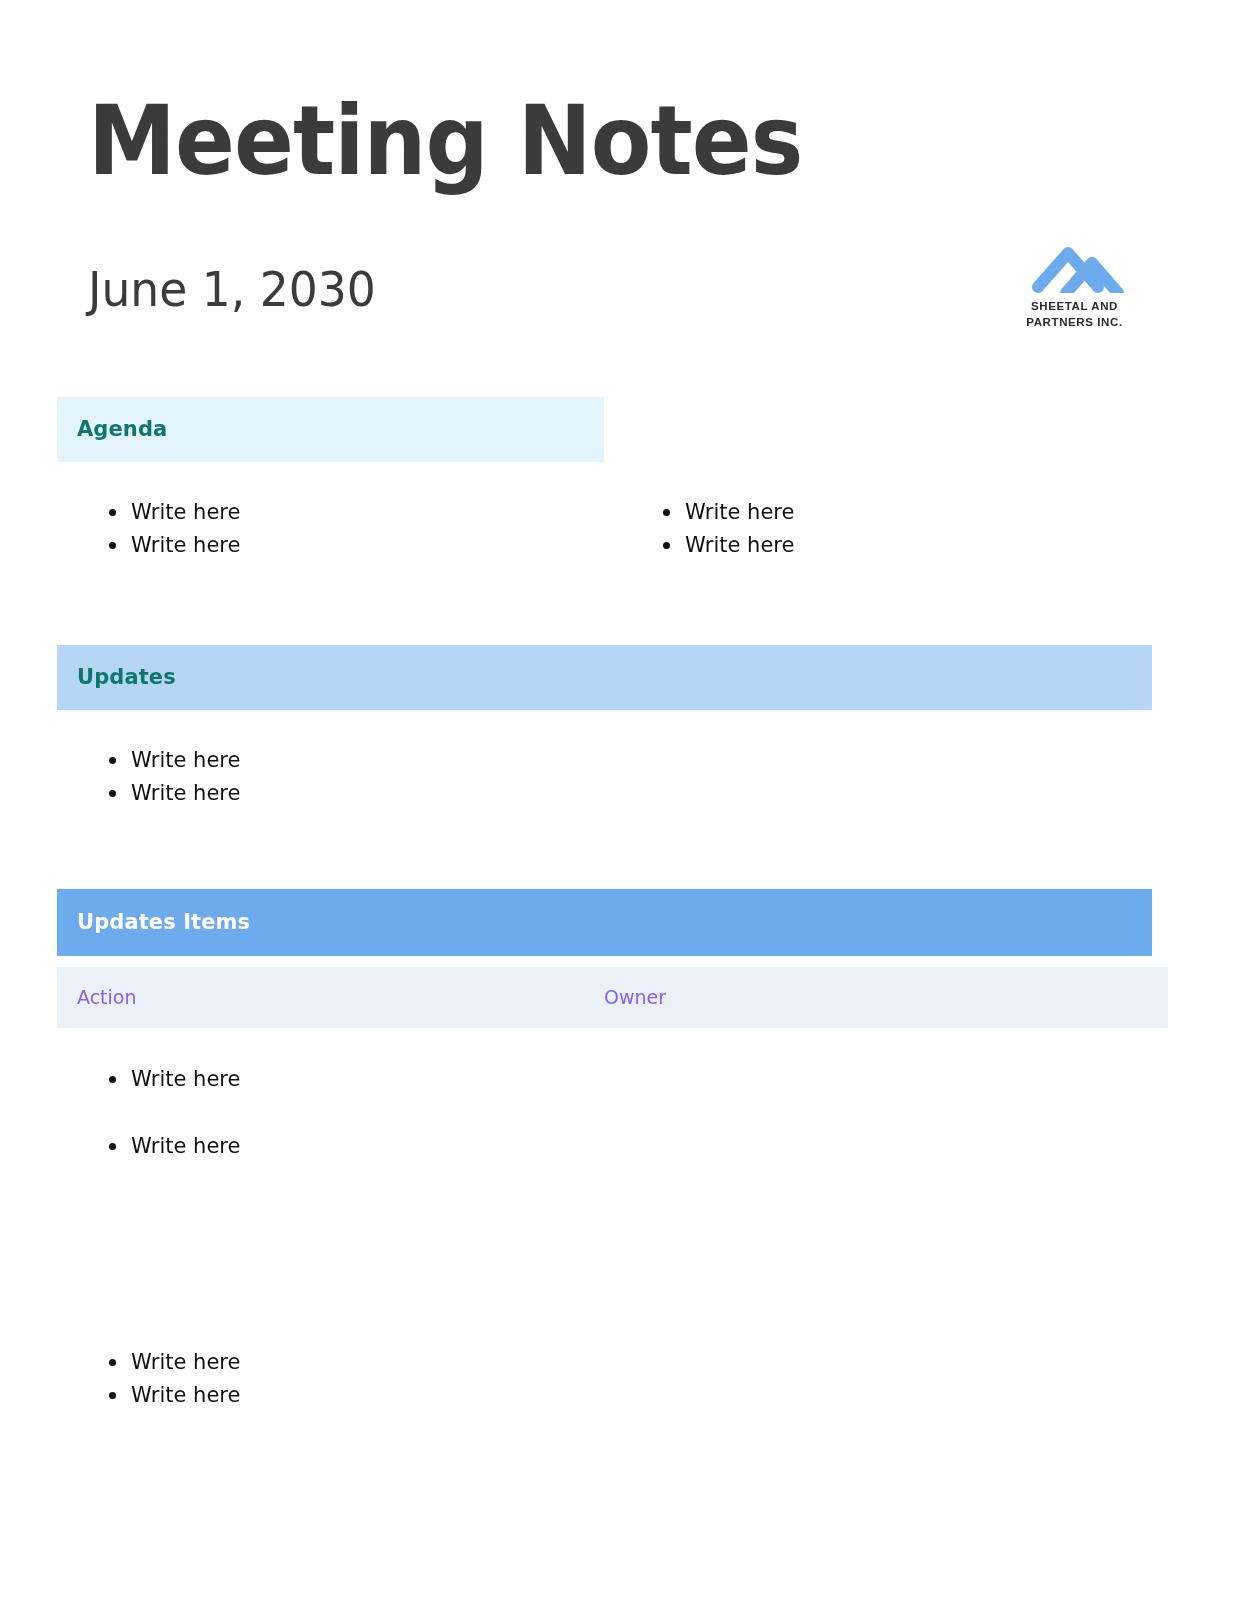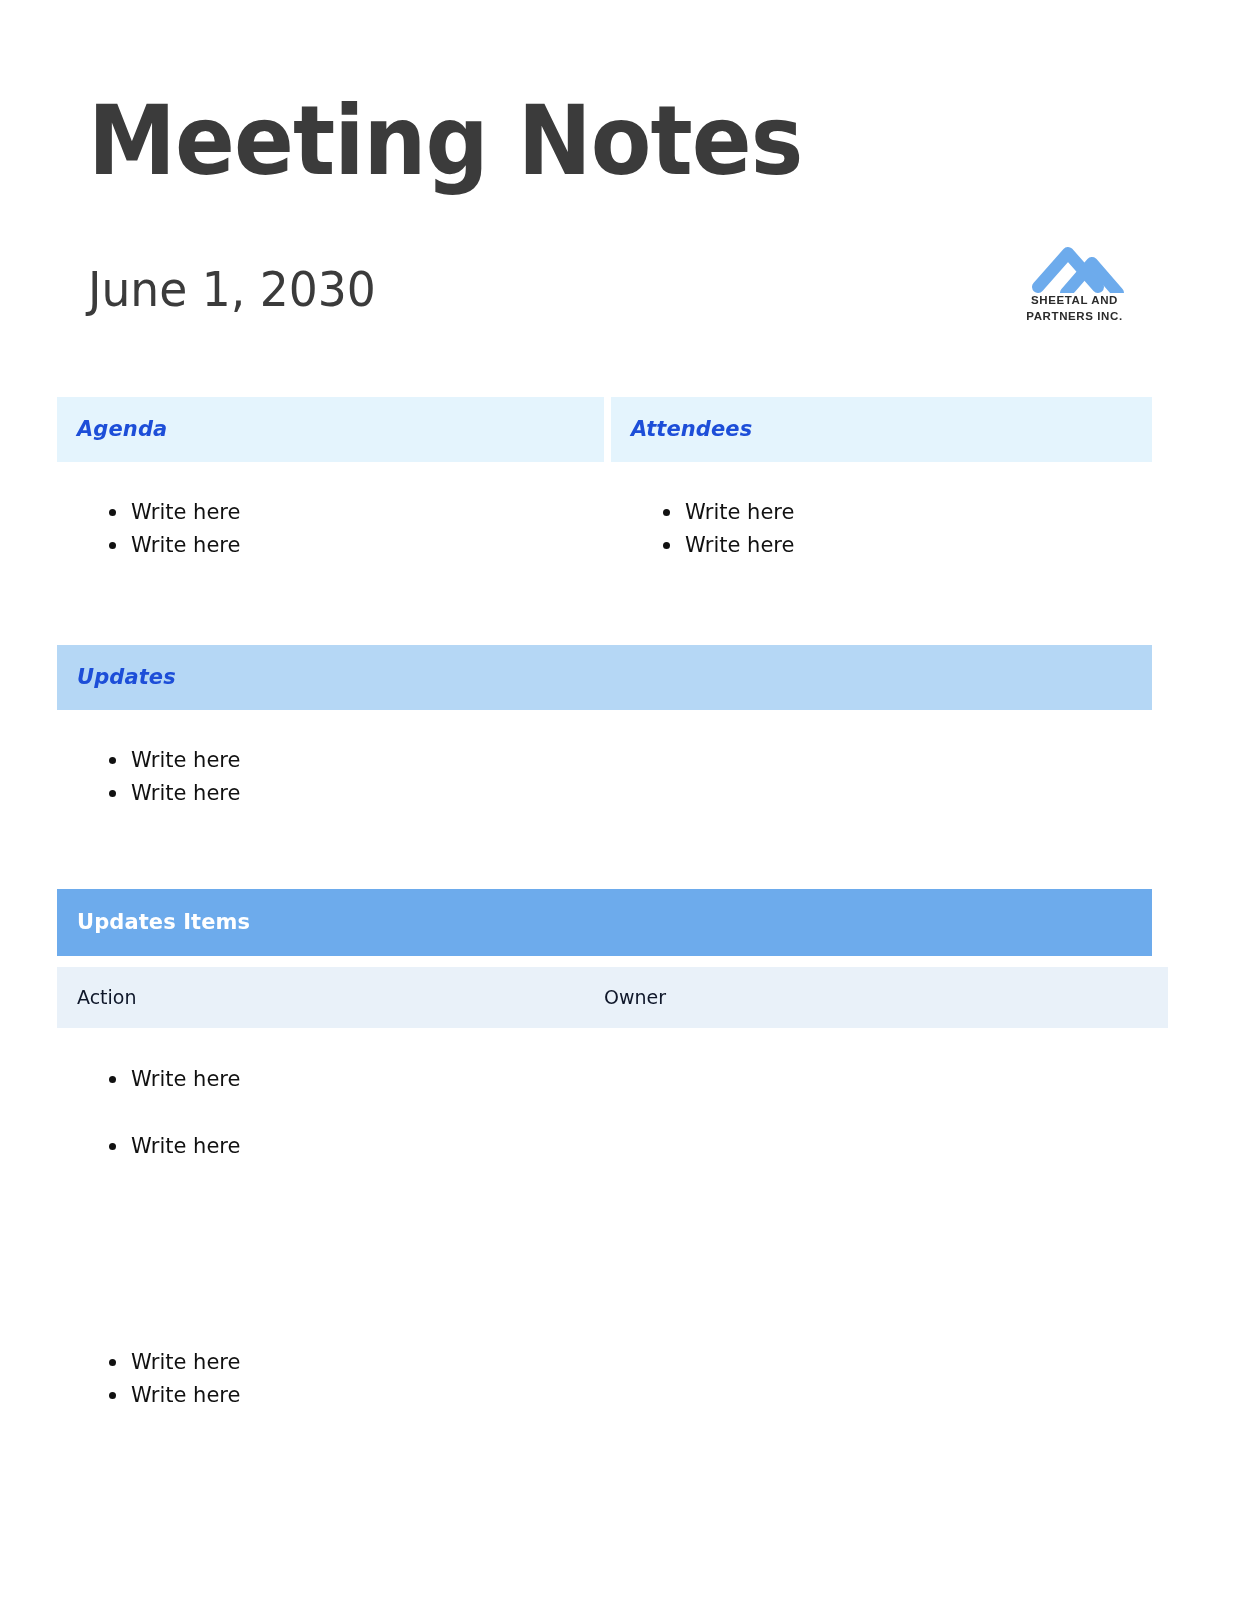--- a/index.html
+++ b/index.html
@@ -71,20 +71,21 @@
     width: 125px;
     height: 110px;
     text-align: center;
   }
   .logo-mark {
     width: 125px;
     height: 62px;
     display: block;
   }
   .logo-text {
+    margin-top: 6px;
     font-family: "Liberation Sans", sans-serif;
     font-size: 11.5px;
     font-weight: 700;
     letter-spacing: 0.6px;
     color: #2b2b2b;
     line-height: 1.35;
     text-align: center;
   }
   .logo-text span { display: block; }
 
@@ -102,28 +103,28 @@
     letter-spacing: 0.1px;
     line-height: 1;
   }
 
   .bar-pale      { background: #e4f4fd; }
   .bar-light     { background: #b5d7f5; }
   .bar-blue      { background: #6dabec; }
   .bar-dark      { background: #3a3a3a; }
   .bar-subhead   { background: #e9f1f9; }
 
-  .label-dark  { color: #1d4ed8; font-style: italic; }
+  .label-dark  { color: #0f766e; }
   .label-white { color: #ffffff; }
 
   .subhead-label {
     font-family: "DejaVu Sans", sans-serif;
     font-size: 19px;
     font-weight: 400;
-    color: #0f172a;
+    color: #8b5cf6;
     line-height: 1;
   }
 
   
   .bullets {
     position: absolute;
     margin: 16px;
     padding: 0;
     list-style: none;
   }
@@ -182,23 +183,20 @@
     <li>
       <span class="dot"></span>
       <span>Write here</span>
     </li>
     <li>
       <span class="dot"></span>
       <span>Write here</span>
     </li>
   </ul>
 
-  <div class="bar bar-pale" style="left:611px; top:397px; width:541px; height:65px;">
-    <div class="bar-label label-dark">Attendees</div>
-  </div>
   <ul class="bullets tight" style="left:611px; top:480px; width:541px;">
     <li>
       <span class="dot"></span>
       <span>Write here</span>
     </li>
     <li>
       <span class="dot"></span>
       <span>Write here</span>
     </li>
   </ul>

